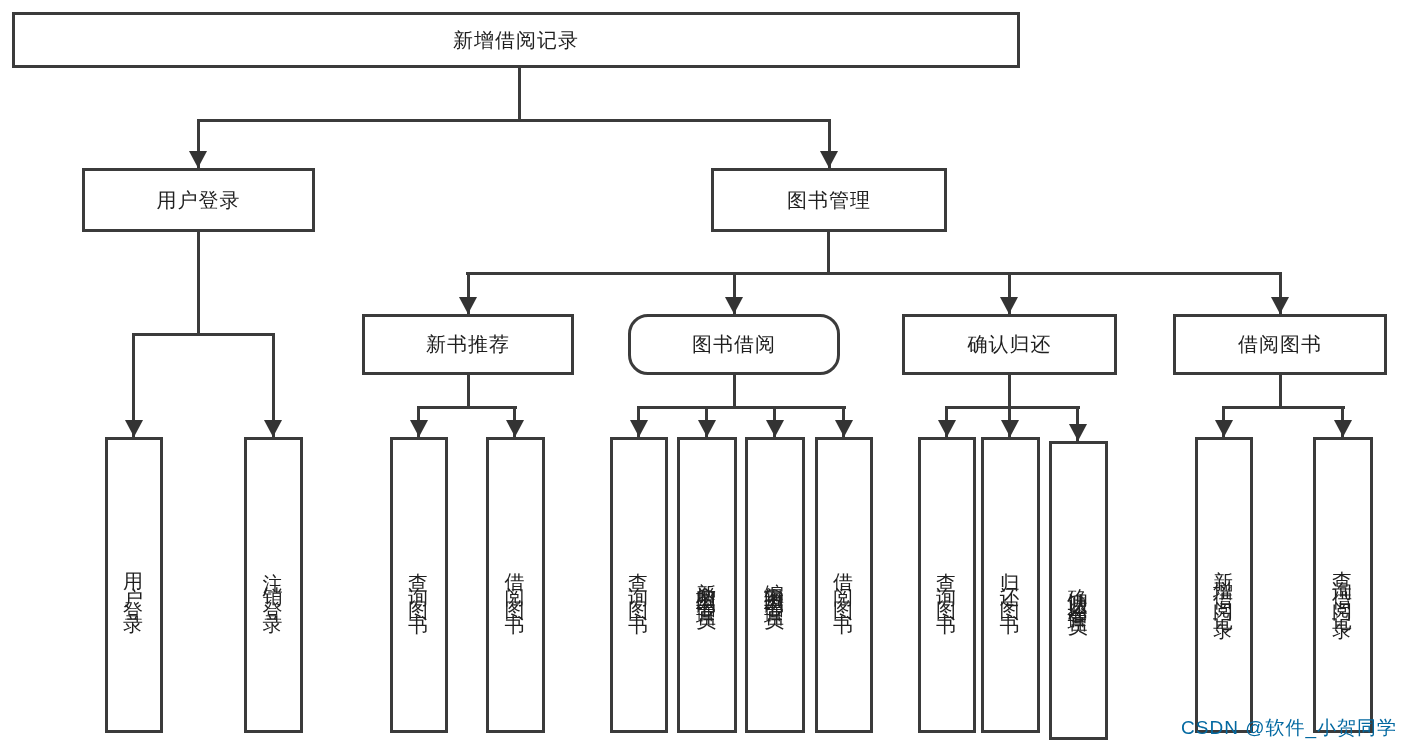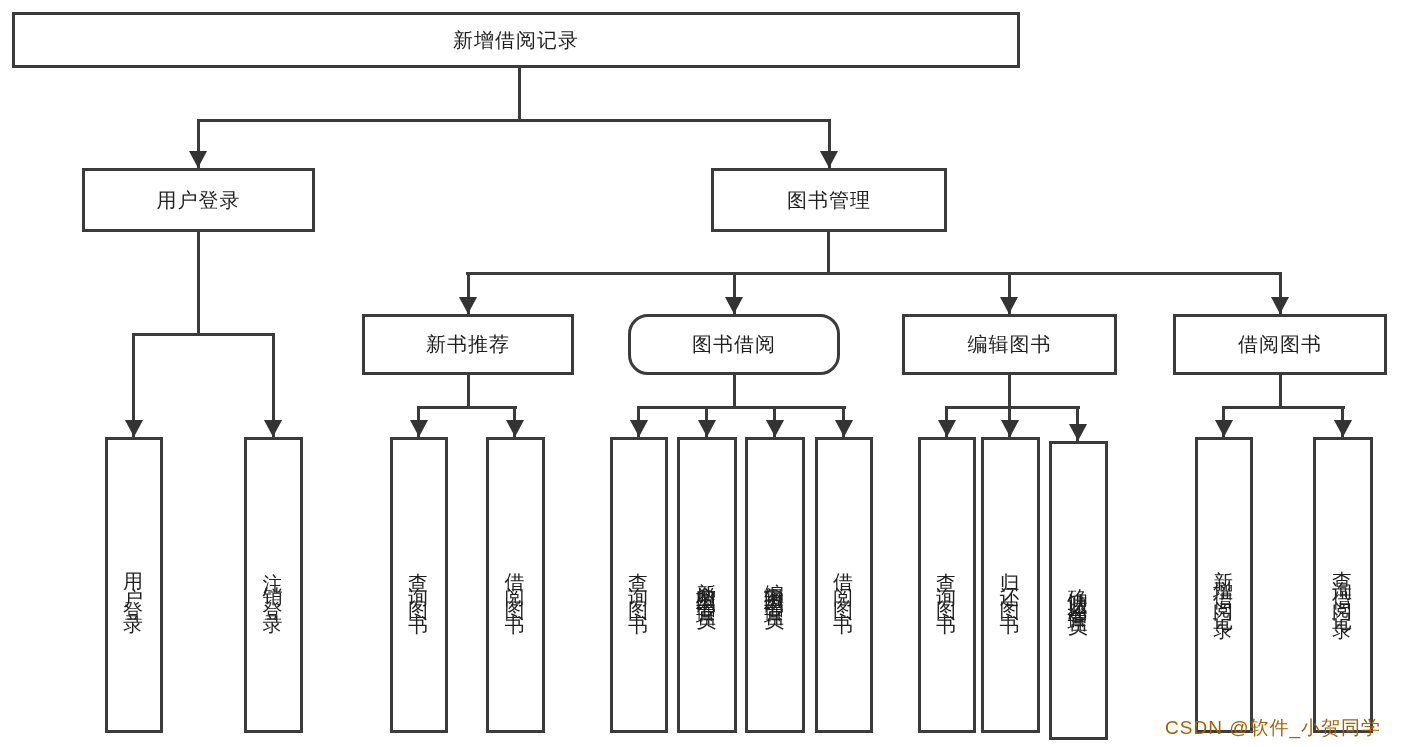--- a/index.html
+++ b/index.html
@@ -24,21 +24,21 @@
   .v6 span{letter-spacing:10px;}
   .v9 span{letter-spacing:4px;}
   .vl{position:absolute;width:3px;background:#3b3b3b;}
   .hl{position:absolute;height:3px;background:#3b3b3b;}
   .ah{
     position:absolute;width:0;height:0;
     border-left:9px solid transparent;border-right:9px solid transparent;
     border-top:17px solid #333333;
   }
   #watermark{
-    position:absolute;right:24px;bottom:6px;font-size:19px;color:#a16207;letter-spacing:1px;
+    position:absolute;right:8px;bottom:6px;font-size:19px;color:#0369a1;letter-spacing:1px;
   }
 </style>
 </head>
 <body>
 
 <div id="canvas">
 
   <div class="hbox" style="left:12px;top:12px;width:1008px;height:56px;">
     <span>新增借阅记录</span>
   </div>
@@ -75,21 +75,21 @@
   <div class="vl" style="left:1279px;top:272px;height:42px;"></div>
   <div class="ah" style="left:1271px;top:297px;"></div>
 
   <div class="hbox" style="left:362px;top:314px;width:212px;height:61px;">
     <span>新书推荐</span>
   </div>
   <div class="hbox" style="left:628px;top:314px;width:212px;height:61px;border-radius:20px;">
     <span>图书借阅</span>
   </div>
   <div class="hbox" style="left:902px;top:314px;width:215px;height:61px;">
-    <span>编辑图书</span>
+    <span>确认归还</span>
   </div>
   <div class="hbox" style="left:1173px;top:314px;width:214px;height:61px;">
     <span>借阅图书</span>
   </div>
 
   <div class="vl" style="left:467px;top:375px;height:34px;"></div>
   <div class="hl" style="left:417px;top:406px;width:100px;"></div>
   <div class="vl" style="left:417px;top:406px;height:31px;"></div>
   <div class="ah" style="left:410px;top:420px;"></div>
   <div class="vl" style="left:513px;top:406px;height:31px;"></div>

